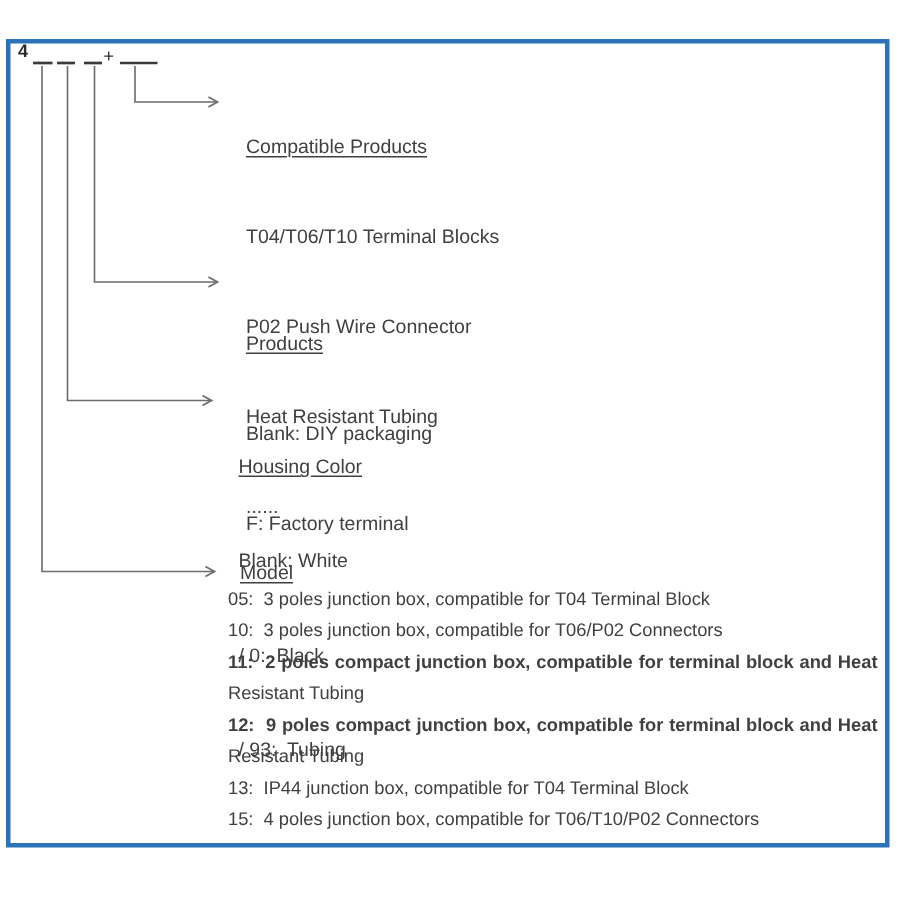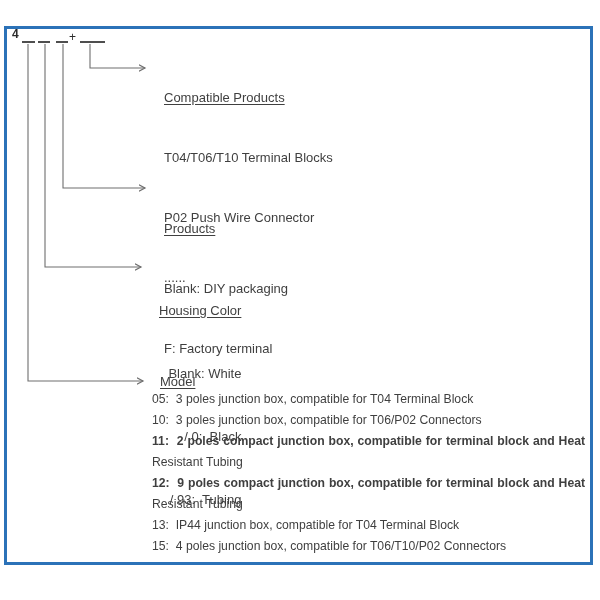--- a/index.html
+++ b/index.html
@@ -11,21 +11,21 @@
   .frame{
     position:absolute;left:4px;top:26px;width:583px;height:533px;
     border:3px solid #2b72b8;background:#ffffff;
   }
   .svg-layer{position:absolute;left:0;top:0;width:600px;height:600px;pointer-events:none;}
   .code-char{
     position:absolute;font-size:12px;font-weight:bold;color:#2b2b2b;line-height:12px;
   }
   .sec{position:absolute;font-size:13px;line-height:20px;white-space:pre-wrap;}
   .sec .title{text-decoration:underline;text-underline-offset:2px;}
-  .housing{line-height:21px;text-align:right;}
+  .housing{line-height:21px;}
   .model-title{position:absolute;left:160px;top:372px;font-size:13px;line-height:20px;
     text-decoration:underline;text-underline-offset:2px;}
   .model-list{
     position:absolute;left:152px;top:389px;width:433px;
     font-size:12.2px;line-height:21px;
   }
   .mline{white-space:pre-wrap;}
   .stretch{text-align:justify;text-align-last:justify;font-weight:bold;}
 </style>
 </head>
@@ -55,20 +55,21 @@
   </g>
 </svg>
 
 <span class="code-char" style="left:12px;top:28px;">4</span>
 <span class="code-char" style="left:69px;top:31px;font-weight:normal;">+</span>
 
 <div class="sec" style="left:164px;top:48px;">
   <div class="title">Compatible Products</div>
   <div>T04/T06/T10 Terminal Blocks</div>
   <div>P02 Push Wire Connector</div>
+  <div>Heat Resistant Tubing</div>
   <div>......</div>
 </div>
 
 <div class="sec" style="left:164px;top:179px;">
   <div class="title">Products</div>
   <div>Blank: DIY packaging</div>
   <div>F: Factory terminal</div>
 </div>
 
 <div class="sec housing" style="left:159px;top:258px;">

